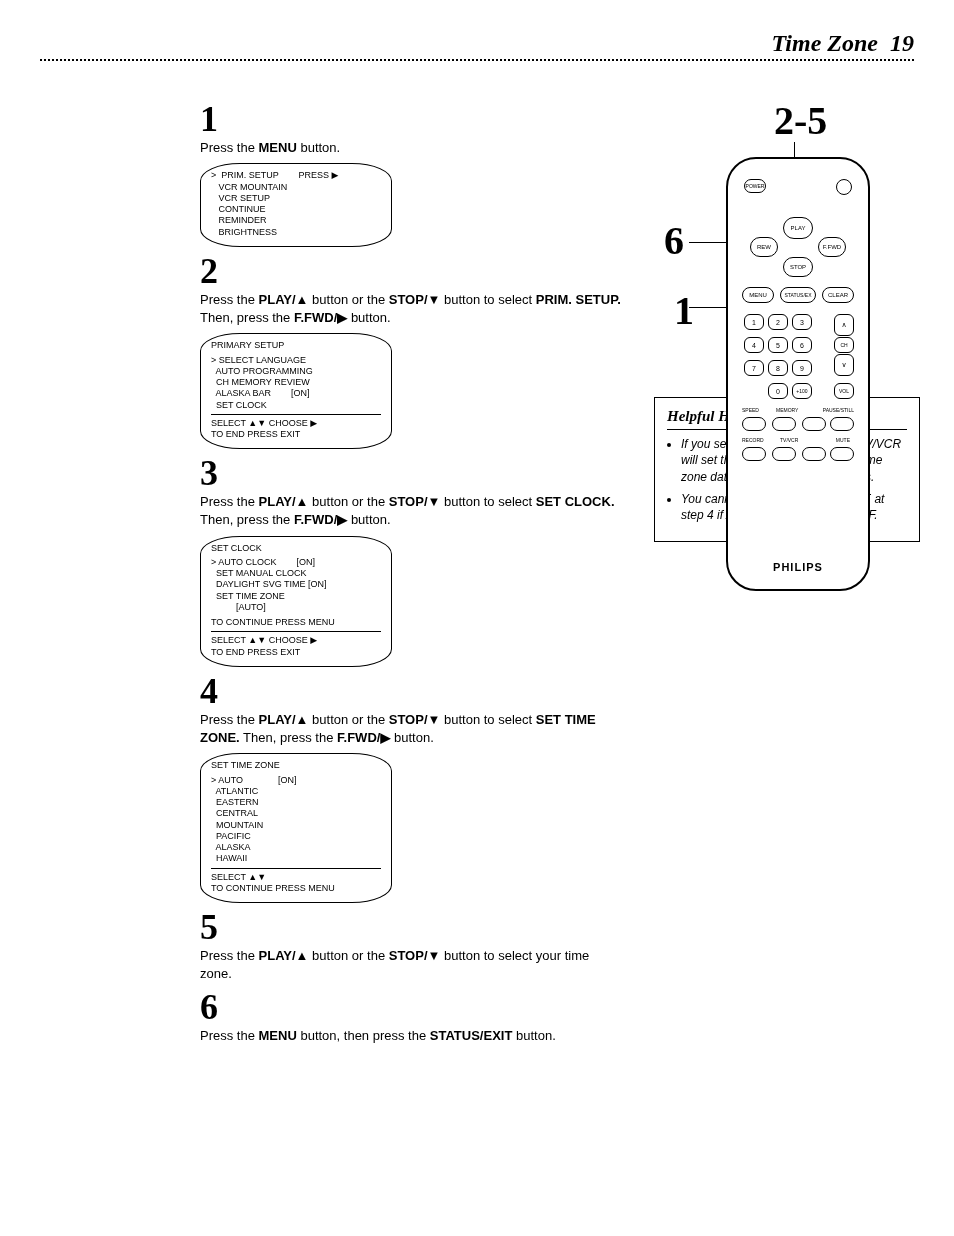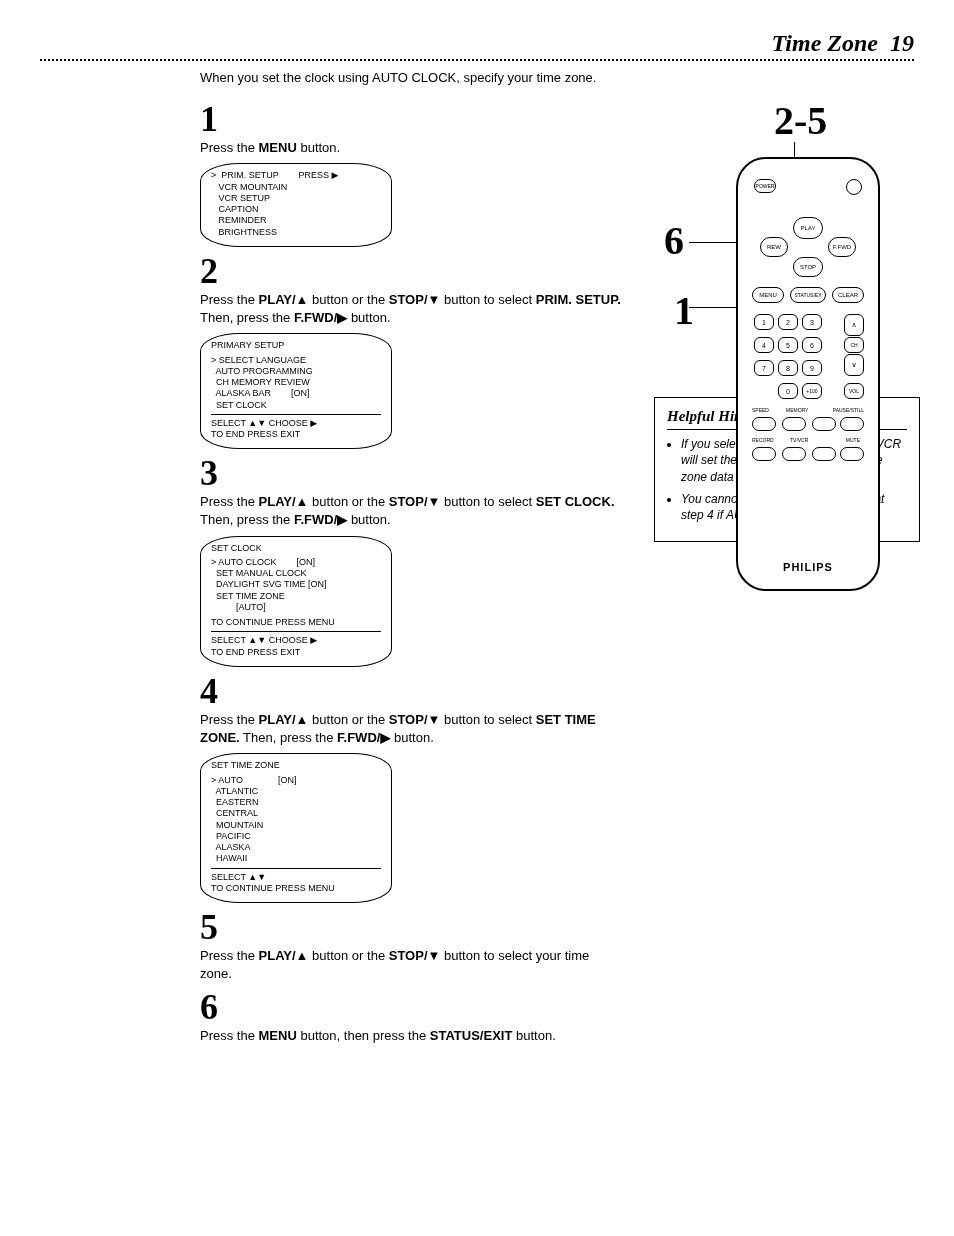--- a/index.html
+++ b/index.html
@@ -78,21 +78,21 @@
   }
   .big-step {
     font-family: Georgia, 'Times New Roman', serif;
     font-weight: bold;
     font-size: 40px;
     position: absolute;
   }
   .remote-body {
     position: absolute;
     top: 60px;
-    left: 82px;
+    left: 72px;
     width: 140px;
     height: 430px;
     border: 2px solid #000;
     border-radius: 30px;
     background: #fff;
   }
   .rbtn {
     position: absolute;
     border: 1.5px solid #000;
     border-radius: 50%;
@@ -148,35 +148,35 @@
 </style>
 </head>
 <body>
 
 <div class="page-header">
   <span>Time Zone</span>
   &nbsp;<span>19</span>
 </div>
 
 <div class="intro">
-  <span>When you set the clock using AUTO CLOCK, specify your time zone.</span><br>
+  <br>
 </div>
 
 <div class="columns">
   <div class="left-col">
 
     <div class="step-num">1</div>
     <div class="step-text">
       <span>Press the </span><b>MENU</b><span> button.</span>
     </div>
     <div class="screen-box">
       <div class="screen-row">&gt;  PRIM. SETUP        PRESS ▶</div>
       <div class="screen-row">   VCR MOUNTAIN</div>
       <div class="screen-row">   VCR SETUP</div>
-      <div class="screen-row">   CAPTION</div>
+      <div class="screen-row">   CONTINUE</div>
       <div class="screen-row">   REMINDER</div>
       <div class="screen-row">   BRIGHTNESS</div>
     </div>
 
     <div class="step-num">2</div>
     <div class="step-text">
       Press the <b>PLAY/▲</b> button or the <b>STOP/▼</b> button to select <b>PRIM. SETUP.</b> Then, press the <b>F.FWD/▶</b> button.
     </div>
     <div class="screen-box">
       <div class="screen-title">PRIMARY SETUP</div>

